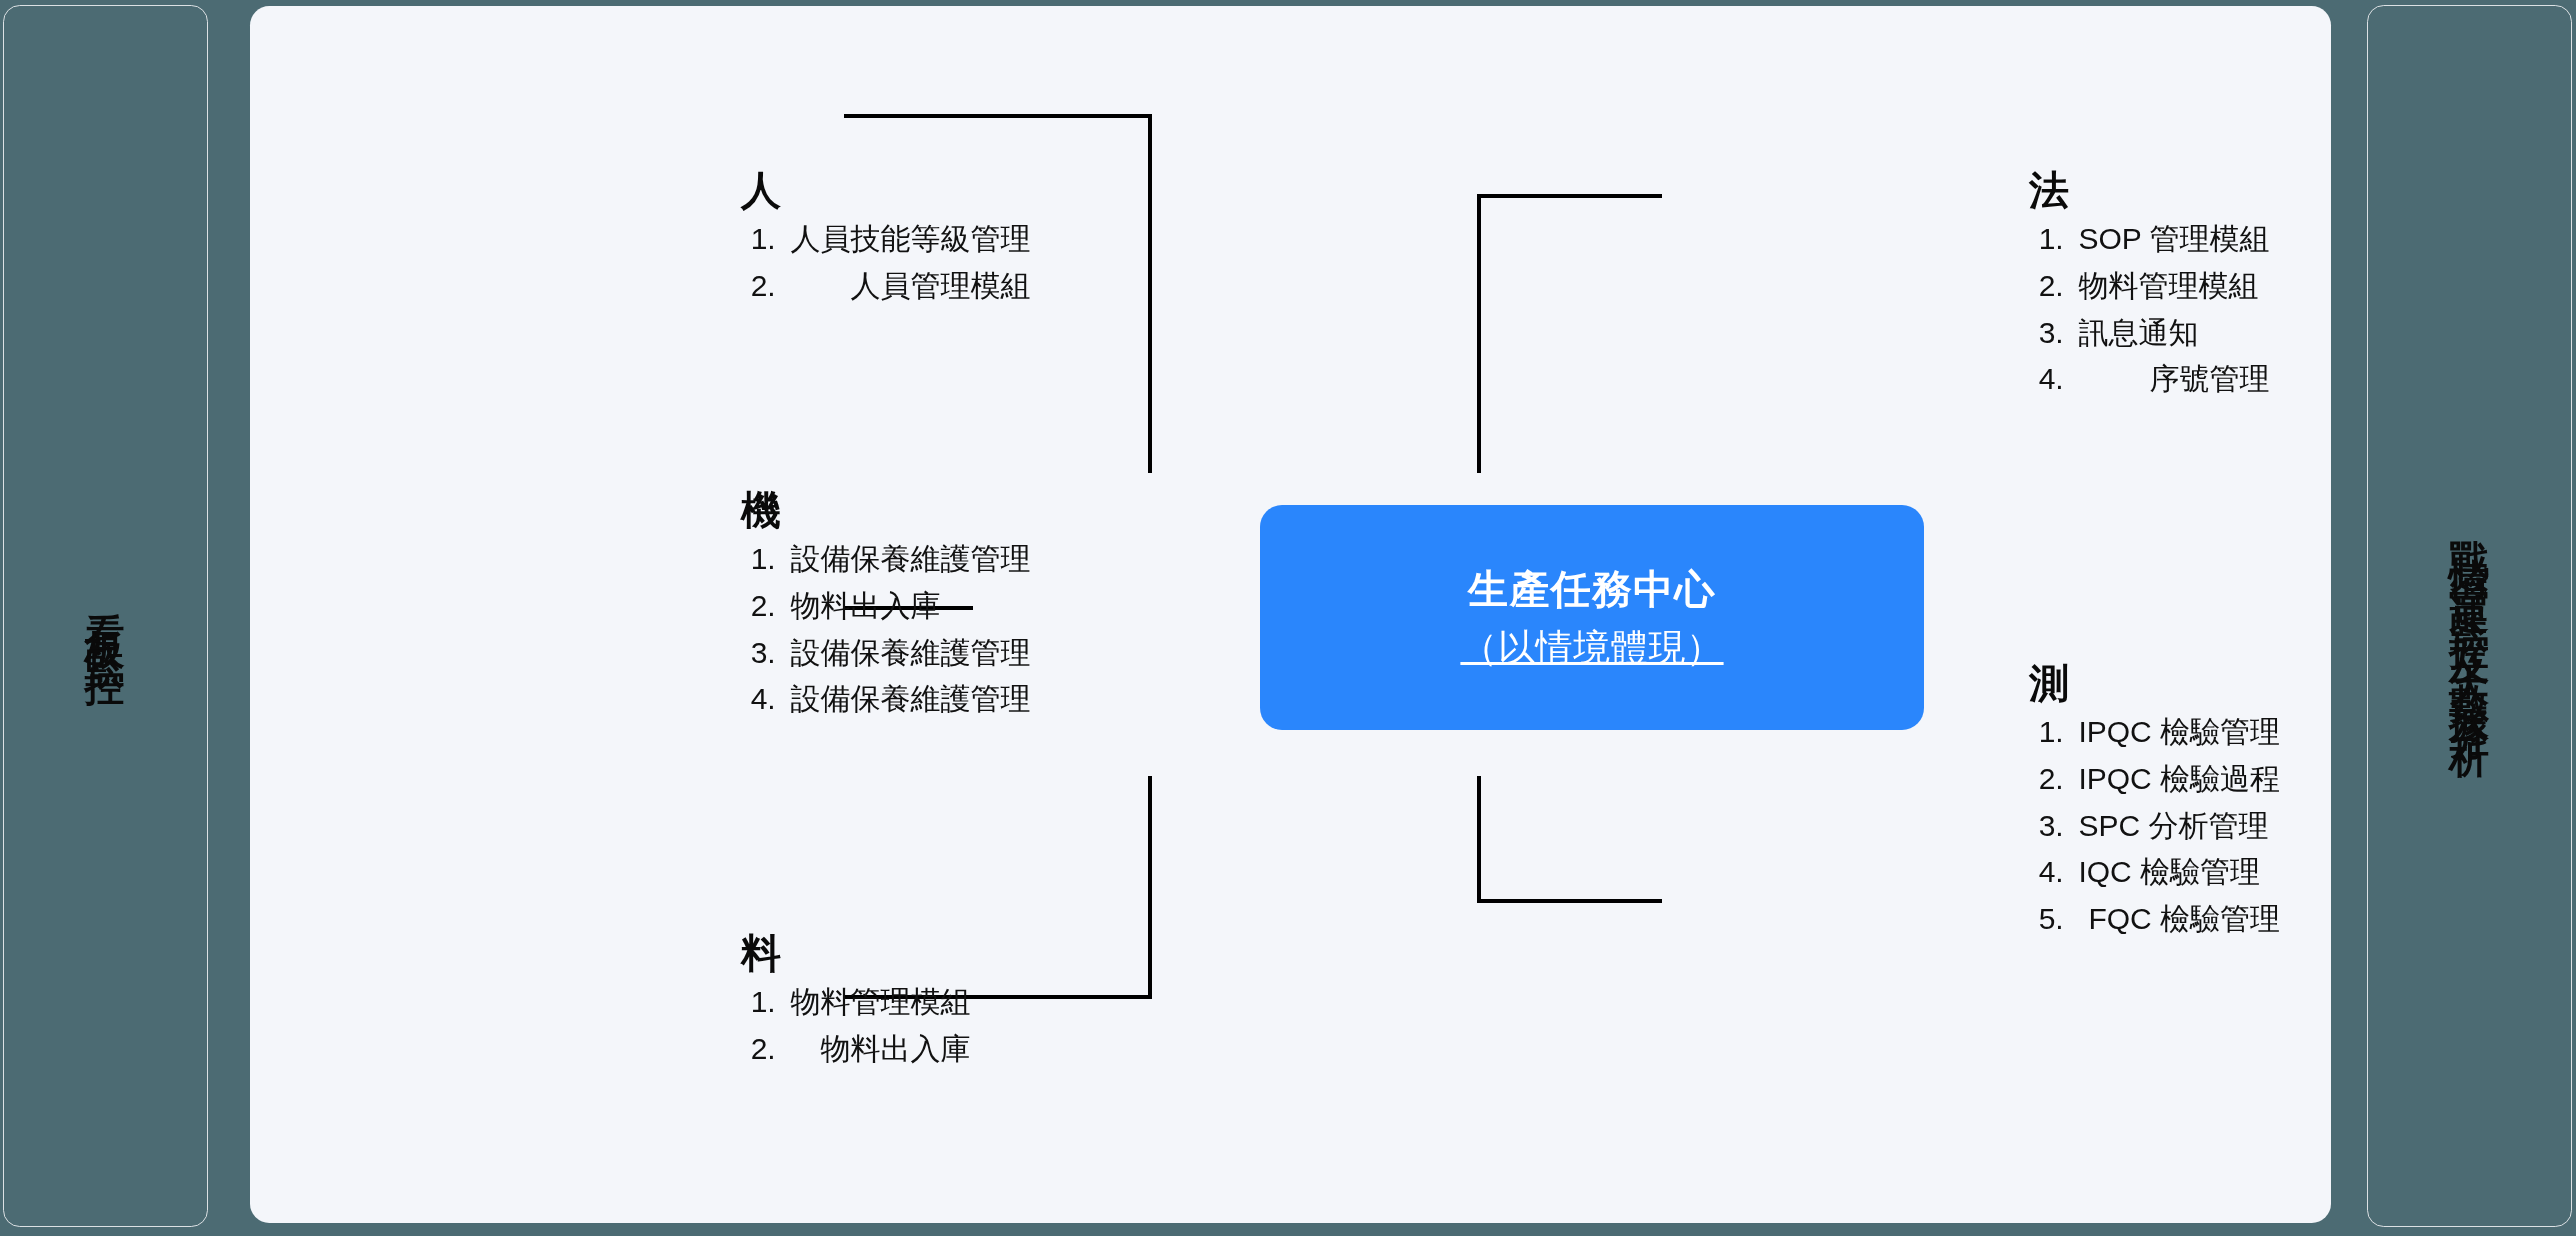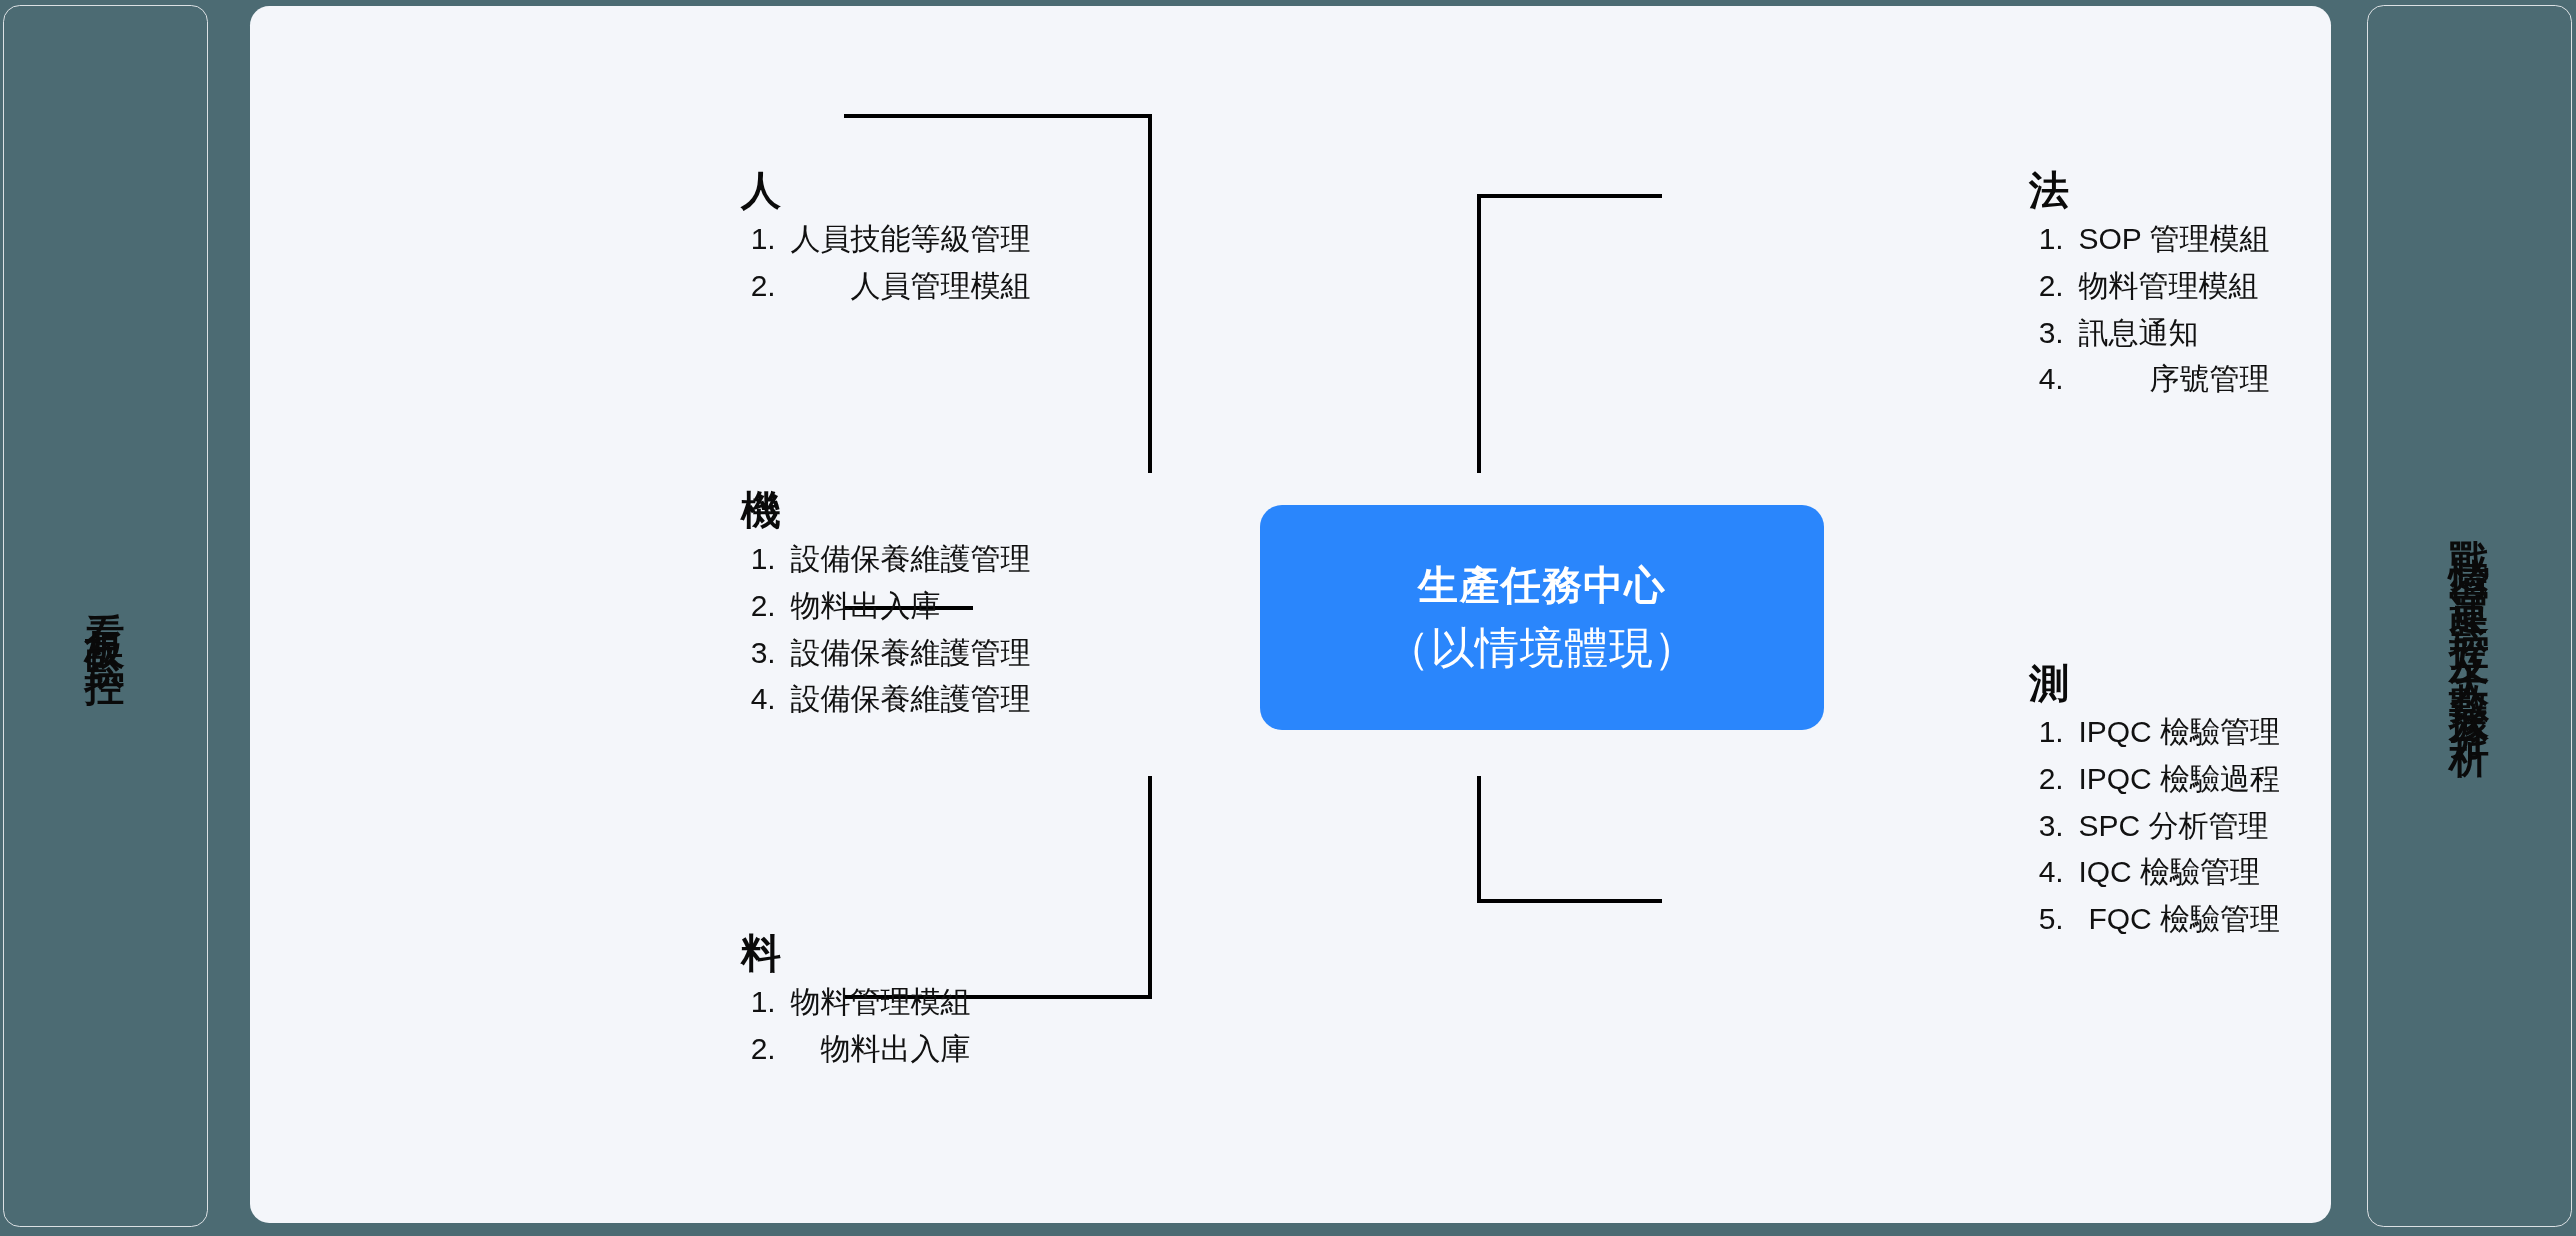--- a/index.html
+++ b/index.html
@@ -41,30 +41,30 @@
     width:2081px;height:1217px;
     background:#F4F6FA;
     border-radius:19.3px;
     box-sizing:border-box;
     overflow:hidden;
   }
 
   
   #center-node{
     position:absolute;left:1010px;top:499px;
-    width:564px;height:225px;
+    width:664px;height:225px;
     background:#2A86FC;
     border-radius:22px;
     display:flex;flex-direction:column;
     align-items:center;justify-content:center;
     color:#FFFFFF;
     box-sizing:border-box;
   }
   #center-node .t1{font-size:40px;font-weight:700;letter-spacing:1.3px;line-height:1.1;}
-  #center-node .t2{font-size:44px;font-weight:400;letter-spacing:0.6px;line-height:1.1;margin-top:16.7px;}
+  #center-node .t2{font-size:37px;font-weight:400;letter-spacing:0.6px;line-height:1.1;margin-top:16.7px;text-decoration:underline;}
 
   
   .group{position:absolute;}
   .group-title{
     font-size:40px;font-weight:700;color:#0A0A0A;
     line-height:1.0;margin:0 0 14px 0;letter-spacing:0.6px;
   }
   .group ol{
     list-style:decimal;
     margin:0;padding:0 0 0 43px;

